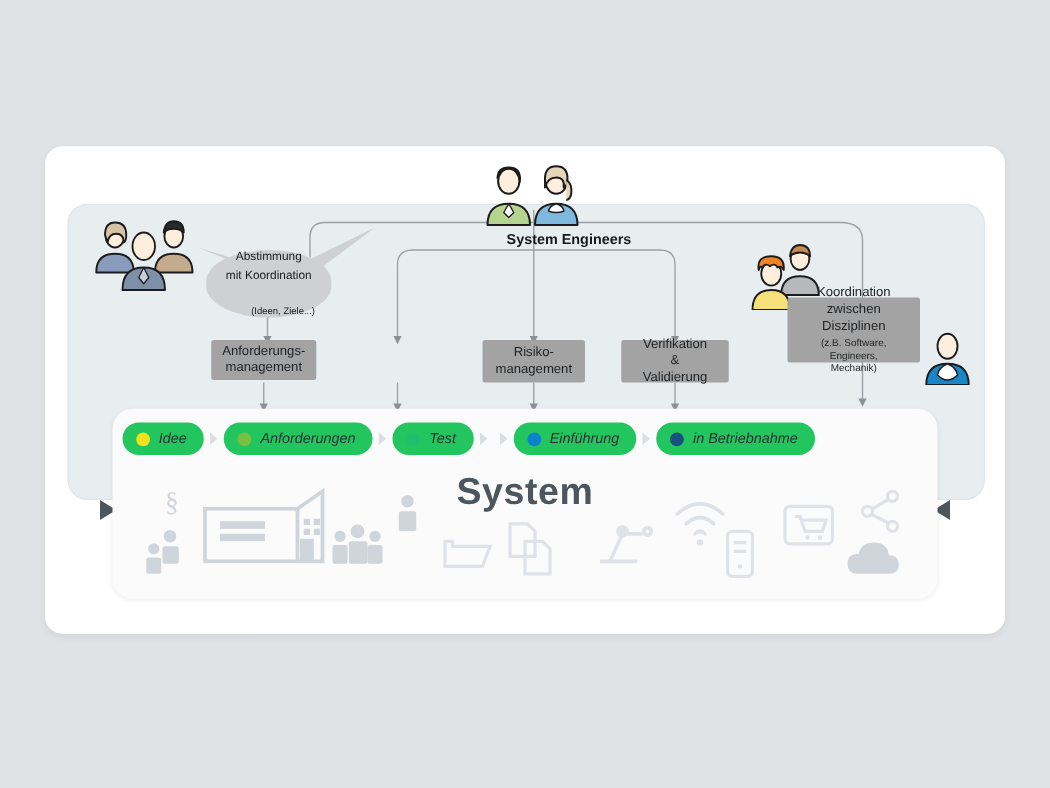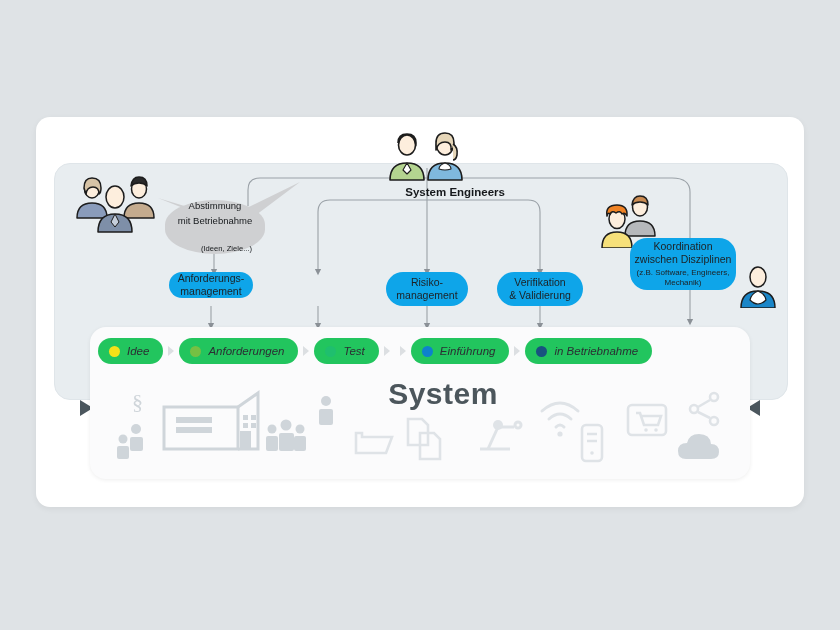--- a/index.html
+++ b/index.html
@@ -26,21 +26,21 @@
 
   
   .sys-panel{
     position:absolute;left:90px;top:327px;width:660px;height:152px;
     background:#fbfbfc;border-radius:16px;
     box-shadow:0 1px 4px rgba(0,0,0,.07);
     overflow:hidden;
   }
   .sys-title{
     position:absolute;left:0;top:50px;width:660px;text-align:center;
-    font-size:30px;font-weight:bold;color:#4c565c;letter-spacing:.5px;padding-left:23px;
+    font-size:30px;font-weight:bold;color:#4c565c;letter-spacing:.5px;
   }
 
   
   .phasebar{
     position:absolute;left:8px;top:8px;width:644px;height:32px;
     display:flex;align-items:center;gap:0px;
   }
   .chip{
     display:flex;align-items:center;gap:7px;
     background:#22c55e;border-radius:16px;height:26px;padding:0 14px 0 11px;
@@ -48,23 +48,23 @@
   }
   .dot{width:11px;height:11px;border-radius:50%;flex:0 0 auto;}
   .sep{
     width:0;height:0;flex:0 0 auto;margin:0 5px;
     border-top:5px solid transparent;border-bottom:5px solid transparent;
     border-left:6px solid #dcdfe2;
   }
 
   
   .task{
-    position:absolute;background:#0ea5e9;border-radius:17px;
+    position:absolute;background:#a3a3a3;border-radius:2px;
     display:flex;align-items:center;justify-content:center;text-align:center;
-    font-size:10.5px;color:#1d2124;line-height:1.25;padding:4px;
+    font-size:10.5px;color:#1d2124;line-height:1.25;padding:16px;
     box-sizing:border-box;
   }
   .task-sub{font-size:8px;display:block;margin-top:2px;}
 
   
   .bubble{
     position:absolute;left:165px;top:200px;width:100px;height:54px;
     background:#cfd0d2;border-radius:50%/46%;
     display:flex;flex-direction:column;align-items:center;justify-content:space-between;
     text-align:center;font-size:9.5px;color:#16191c;line-height:1.3;z-index:6;
@@ -168,21 +168,21 @@
       <path d="M3,44 q0,-17 17,-17 q17,0 17,17 z" fill="#1a86c8"></path>
       <path d="M20,27 q-7,3 -8,9 q4,4 8,4 q4,0 8,-4 q-1,-6 -8,-9 z" fill="#ffffff" stroke-width="1.2"></path>
     </g>
   </svg>
 
   <svg class="av" style="left:148px;top:178px;z-index:5;" width="160" height="78" viewBox="0 0 160 78">
     <path d="M10,20 L70,44 L152,4 L96,46 z" fill="#cfd0d2"></path>
   </svg>
   <div class="bubble">
     <span>Abstimmung</span>
-    <span>mit Betriebnahme</span>
+    <span>mit Koordination</span>
     <span class="small">(Ideen, Ziele...)</span>
   </div>
 
   <div class="task" style="left:169px;top:272px;width:84px;height:26px;">
     <div>
       <span>Anforderungs-</span><br>
       <span>management</span>
     </div>
   </div>
   <div class="task" style="left:386px;top:272px;width:82px;height:34px;">

